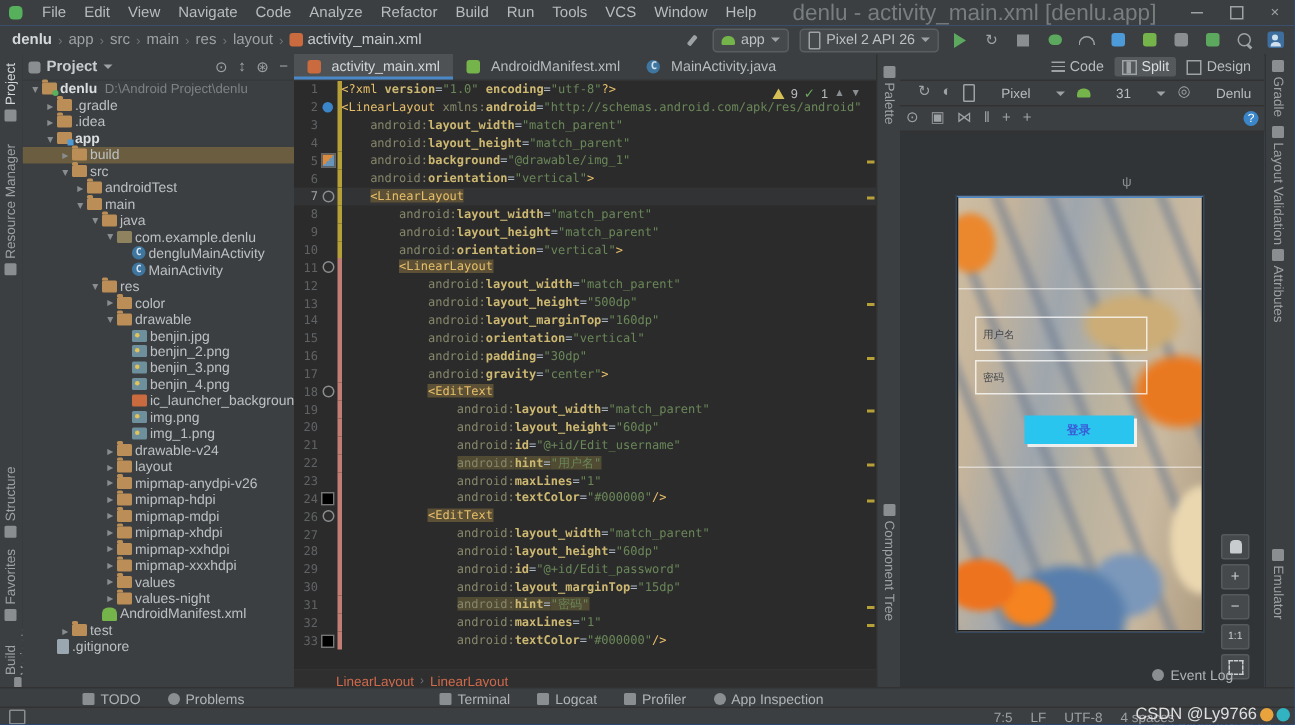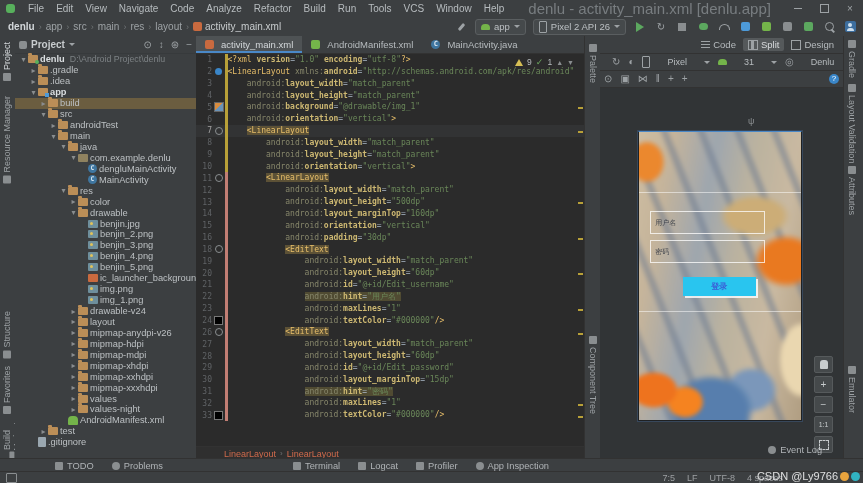--- a/index.html
+++ b/index.html
@@ -397,25 +397,20 @@
           <span class="fi fi-img"></span>
           <span class="lbl">benjin_3.png</span>
         </div>
         <div class="trow" style="padding-left: 64px;">
           <span class="chev"></span>
           <span class="fi fi-img"></span>
           <span class="lbl">benjin_4.png</span>
         </div>
         <div class="trow" style="padding-left: 64px;">
           <span class="chev"></span>
-          <span class="fi fi-img"></span>
-          <span class="lbl">benjin_5.png</span>
-        </div>
-        <div class="trow" style="padding-left: 64px;">
-          <span class="chev"></span>
           <span class="fi fi-xml"></span>
           <span class="lbl">ic_launcher_background.xml</span>
         </div>
         <div class="trow" style="padding-left: 64px;">
           <span class="chev"></span>
           <span class="fi fi-img"></span>
           <span class="lbl">img.png</span>
         </div>
         <div class="trow" style="padding-left: 64px;">
           <span class="chev"></span>
@@ -621,20 +616,26 @@
           <span class="ln">15</span>
           <span class="gic"></span>
           <span class="bar s"></span>
           <pre><span class="tk-p">            </span><span class="tk-n">android:</span><span class="tk-a">orientation</span><span class="tk-e">=</span><span class="tk-v">"vertical"</span></pre>
         </div>
         <div class="cl">
           <span class="ln">16</span>
           <span class="gic"></span>
           <span class="bar s"></span>
           <pre><span class="tk-p">            </span><span class="tk-n">android:</span><span class="tk-a">padding</span><span class="tk-e">=</span><span class="tk-v">"30dp"</span></pre>
+        </div>
+        <div class="cl">
+          <span class="ln">17</span>
+          <span class="gic"></span>
+          <span class="bar s"></span>
+          <pre><span class="tk-p">            </span><span class="tk-n">android:</span><span class="tk-a">gravity</span><span class="tk-e">=</span><span class="tk-v">"center"</span><span class="tk-t">&gt;</span></pre>
         </div>
         <div class="cl">
           <span class="ln">18</span>
           <span class="gic">
             <span class="g-ring"></span>
           </span>
           <span class="bar s"></span>
           <pre><span class="tk-p">            </span><span class="tk-T">&lt;EditText</span></pre>
         </div>
         <div class="cl">

